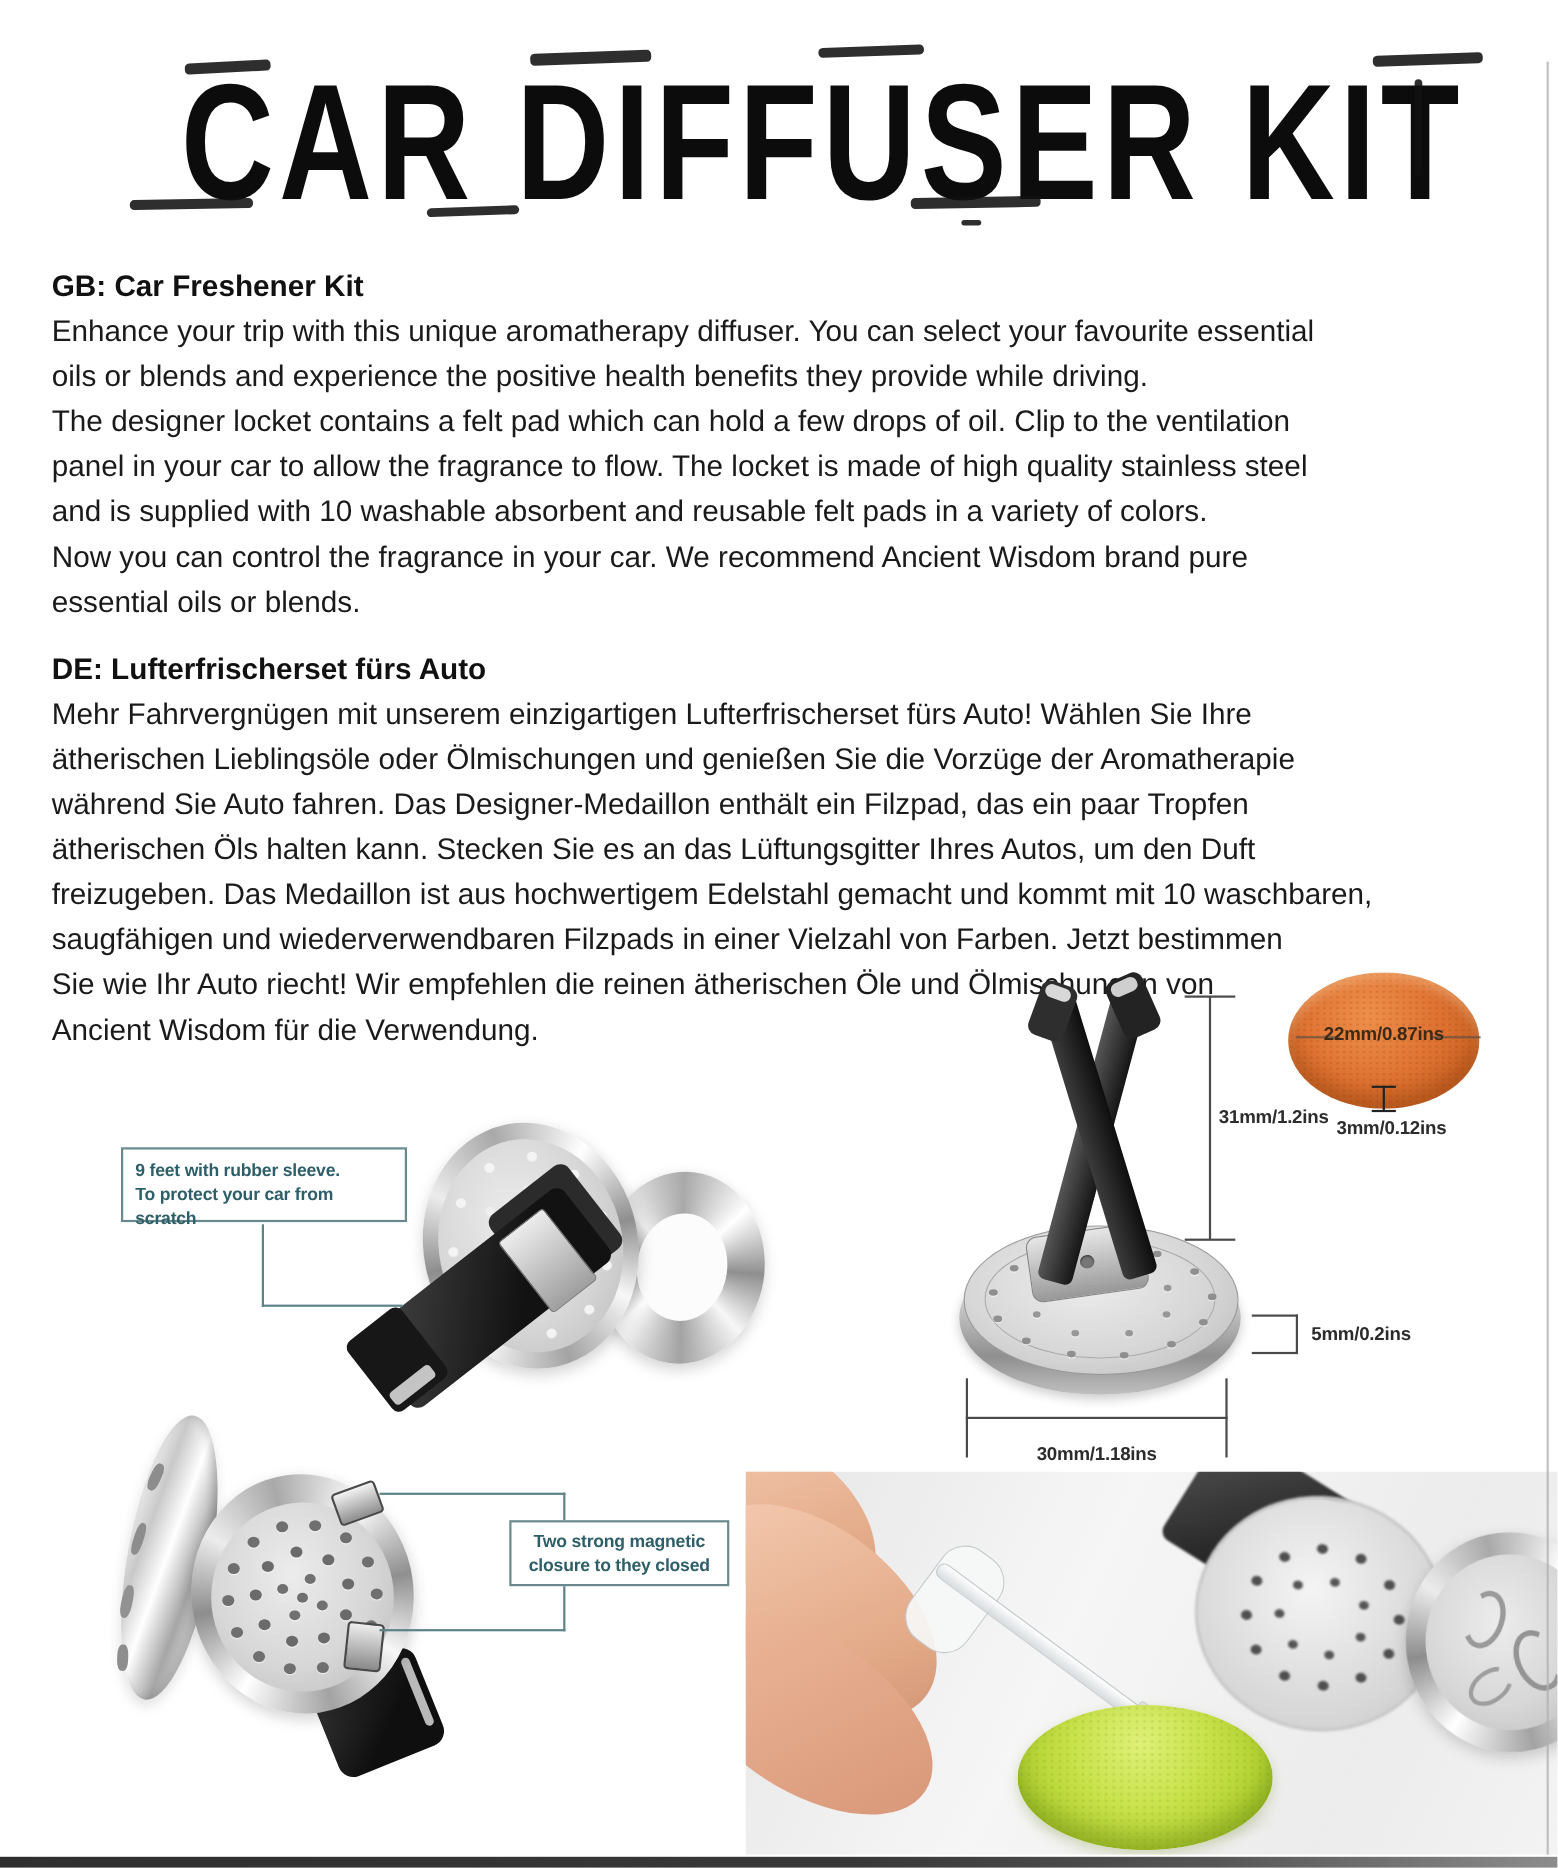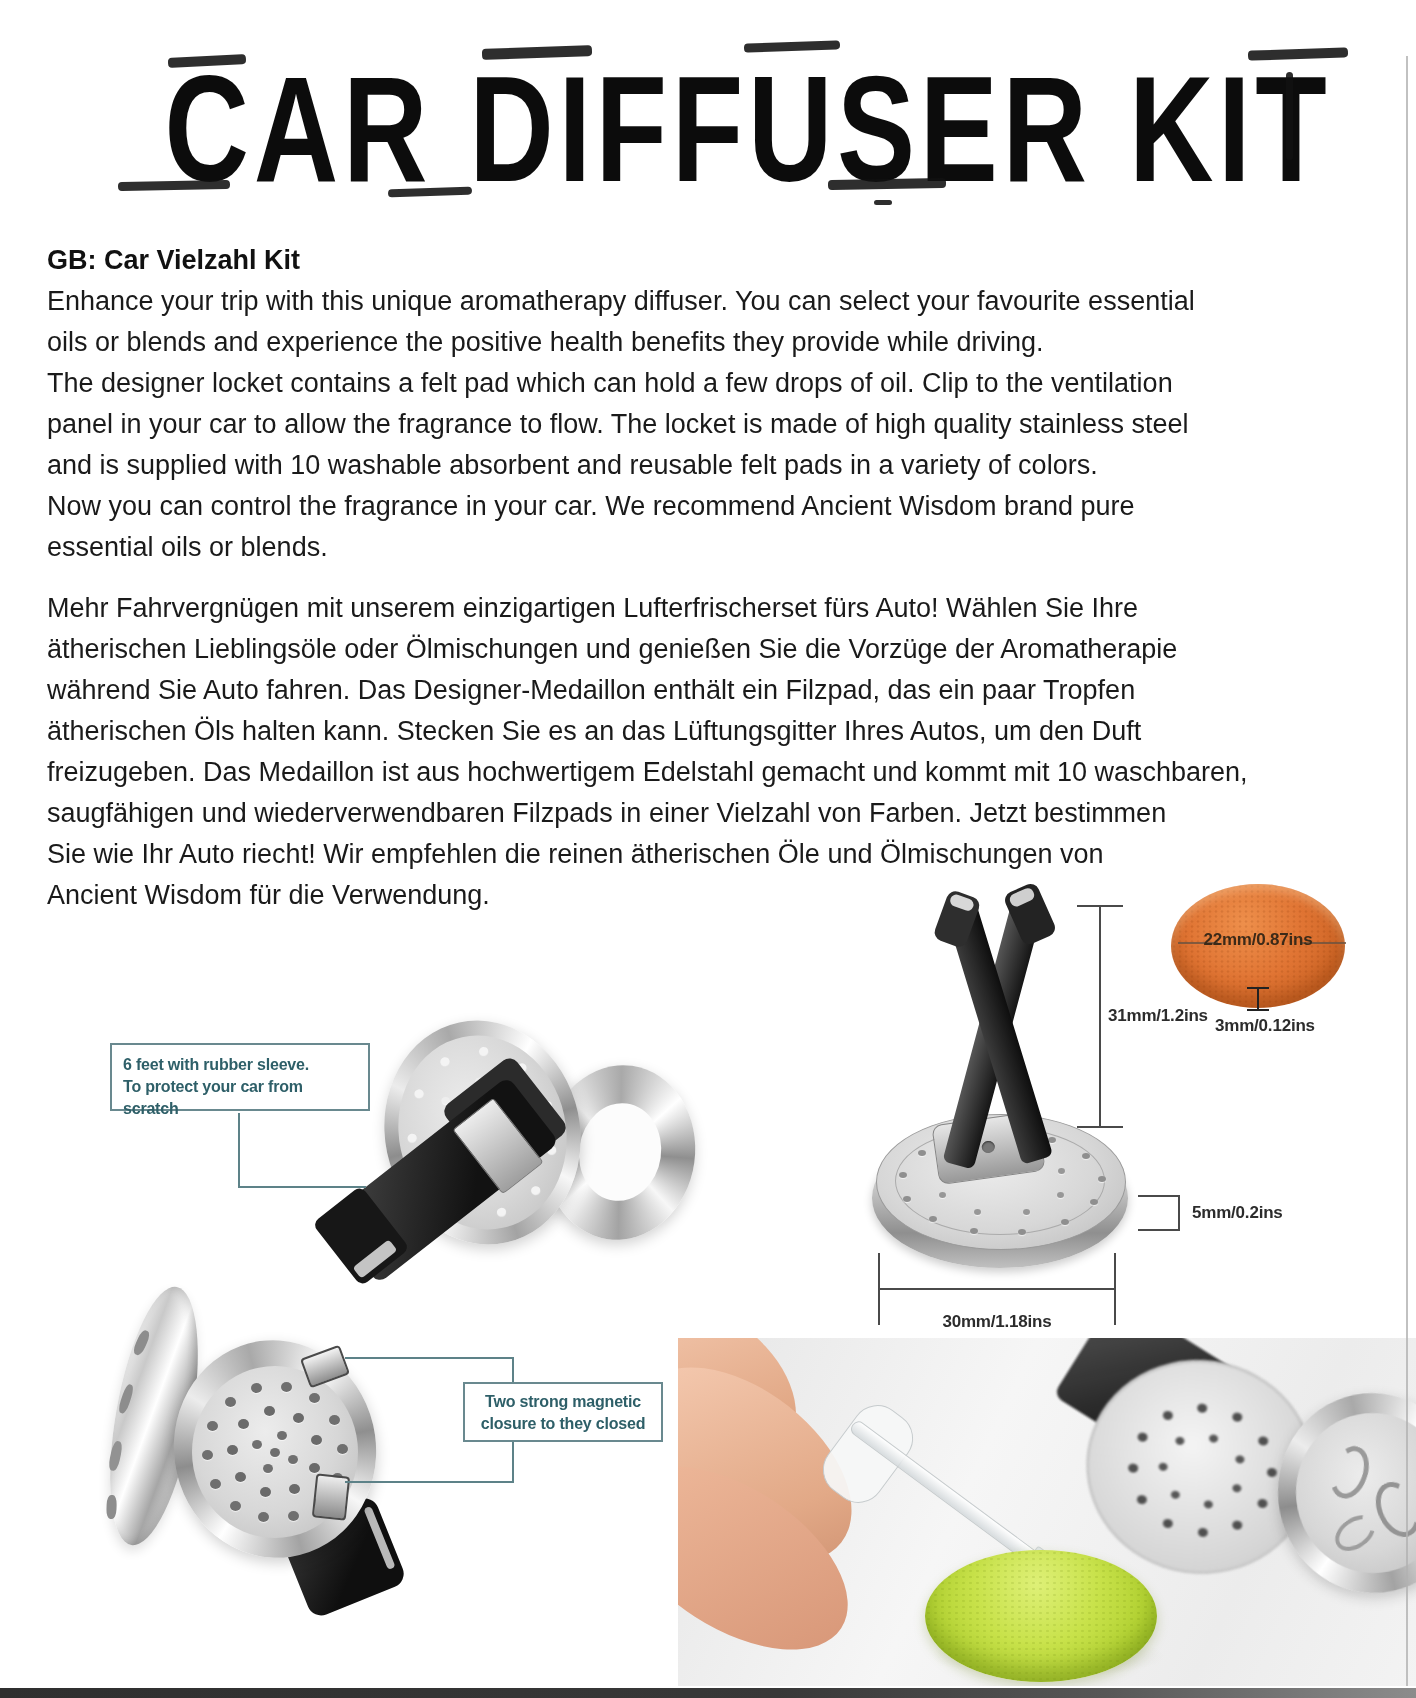--- a/index.html
+++ b/index.html
@@ -77,31 +77,32 @@
 <div class="abs smudge" style="left:482px;top:47px;width:110px;height:11px;transform:rotate(-2deg);"></div>
 <div class="abs smudge" style="left:744px;top:42px;width:96px;height:9px;transform:rotate(-2deg);"></div>
 <div class="abs smudge" style="left:1248px;top:49px;width:100px;height:10px;transform:rotate(-2deg);"></div>
 <div class="abs smudge" style="left:118px;top:181px;width:112px;height:9px;transform:rotate(-1deg);"></div>
 <div class="abs smudge" style="left:388px;top:188px;width:84px;height:8px;transform:rotate(-2deg);"></div>
 <div class="abs smudge" style="left:828px;top:179px;width:118px;height:10px;transform:rotate(-1deg);"></div>
 <div class="abs smudge" style="left:1286px;top:72px;width:7px;height:88px;"></div>
 <div class="abs smudge" style="left:874px;top:200px;width:18px;height:5px;"></div>
 
 <div class="abs textblock" style="top:240px;">
-  <h2>GB: Car Vielzahl Kit</h2>
+  <h2>GB: Car Freshener Kit</h2>
   <div class="multiline">Enhance your trip with this unique aromatherapy diffuser. You can select your favourite essential
 oils or blends and experience the positive health benefits they provide while driving.
 The designer locket contains a felt pad which can hold a few drops of oil. Clip to the ventilation
 panel in your car to allow the fragrance to flow. The locket is made of high quality stainless steel
 and is supplied with 10 washable absorbent and reusable felt pads in a variety of colors.
 Now you can control the fragrance in your car. We recommend Ancient Wisdom brand pure
 essential oils or blends.</div>
 </div>
 
 <div class="abs textblock" style="top:588px;">
+  <h2>DE: Lufterfrischerset fürs Auto</h2>
   <div class="multiline">Mehr Fahrvergnügen mit unserem einzigartigen Lufterfrischerset fürs Auto! Wählen Sie Ihre
 ätherischen Lieblingsöle oder Ölmischungen und genießen Sie die Vorzüge der Aromatherapie
 während Sie Auto fahren. Das Designer-Medaillon enthält ein Filzpad, das ein paar Tropfen
 ätherischen Öls halten kann. Stecken Sie es an das Lüftungsgitter Ihres Autos, um den Duft
 freizugeben. Das Medaillon ist aus hochwertigem Edelstahl gemacht und kommt mit 10 waschbaren,
 saugfähigen und wiederverwendbaren Filzpads in einer Vielzahl von Farben. Jetzt bestimmen
 Sie wie Ihr Auto riecht! Wir empfehlen die reinen ätherischen Öle und Ölmischungen von
 Ancient Wisdom für die Verwendung.</div>
 </div>
 
@@ -129,21 +130,21 @@
       <span class="hole" style="left: 87.1868px; top: 42.7997px; width: 8px; height: 7px; border-radius: 50%; background: rgb(238, 238, 238); box-shadow: rgba(255, 255, 255, 0.65) 0px 1px 1px;"></span>
       <span class="hole" style="left: 118.164px; top: 69.1796px; width: 8px; height: 7px; border-radius: 50%; background: rgb(238, 238, 238); box-shadow: rgba(255, 255, 255, 0.65) 0px 1px 1px;"></span>
     </div>
 </div>
 <div class="abs blackpart" style="left:460px;top:1072px;width:90px;height:95px;border-radius:10px;transform:rotate(-38deg);background:#2b2b2b;"></div>
 <div class="abs blackpart" style="left:328px;top:1138px;width:230px;height:84px;border-radius:10px;transform:rotate(-38deg);"></div>
 <div class="abs" style="left:472px;top:1105px;width:50px;height:80px;transform:rotate(-38deg);background:linear-gradient(180deg,#ececec,#9f9f9f);border:1px solid #7a7a7a;border-radius:4px;"></div>
 <div class="abs" style="left:330px;top:1196px;width:62px;height:80px;border-radius:8px;transform:rotate(-38deg);background:#171717;"></div>
 <div class="abs" style="left:352px;top:1252px;width:46px;height:14px;border-radius:4px;transform:rotate(-38deg);background:#c4c4c4;"></div>
 
-<div class="abs callout multiline" style="left:110px;top:1043px;width:260px;height:68px;">6 feet with rubber sleeve.
+<div class="abs callout multiline" style="left:110px;top:1043px;width:260px;height:68px;">9 feet with rubber sleeve.
 To protect your car from scratch</div>
 <div class="abs tealline" style="left:238px;top:1113px;width:2px;height:75px;"></div>
 <div class="abs tealline" style="left:238px;top:1186px;width:128px;height:2px;"></div>
 
 <div class="abs" style="left:872px;top:1128px;width:256px;height:140px;border-radius:50%;background:linear-gradient(180deg,#dcdcdc 30%,#8f8f8f 75%,#c0c0c0);box-shadow:0 4px 10px rgba(0,0,0,.2);"></div>
 <div class="abs brushed" style="left:876px;top:1114px;width:248px;height:134px;border:1px solid #9a9a9a;">
   <div class="abs" style="left:18px;top:12px;width:208px;height:106px;border-radius:50%;border:1px solid #ababab;"></div>
 <span class="hole" style="left: 213.106px; top: 84.4709px; width: 8px; height: 6px; border-radius: 50%; background: rgb(143, 143, 143); box-shadow: rgba(255, 255, 255, 0.65) 0px 1px 1px;"></span>
     <span class="hole" style="left: 184.459px; top: 103.643px; width: 8px; height: 6px; border-radius: 50%; background: rgb(143, 143, 143); box-shadow: rgba(255, 255, 255, 0.65) 0px 1px 1px;"></span>
     <span class="hole" style="left: 141.274px; top: 113.962px; width: 8px; height: 6px; border-radius: 50%; background: rgb(143, 143, 143); box-shadow: rgba(255, 255, 255, 0.65) 0px 1px 1px;"></span>

